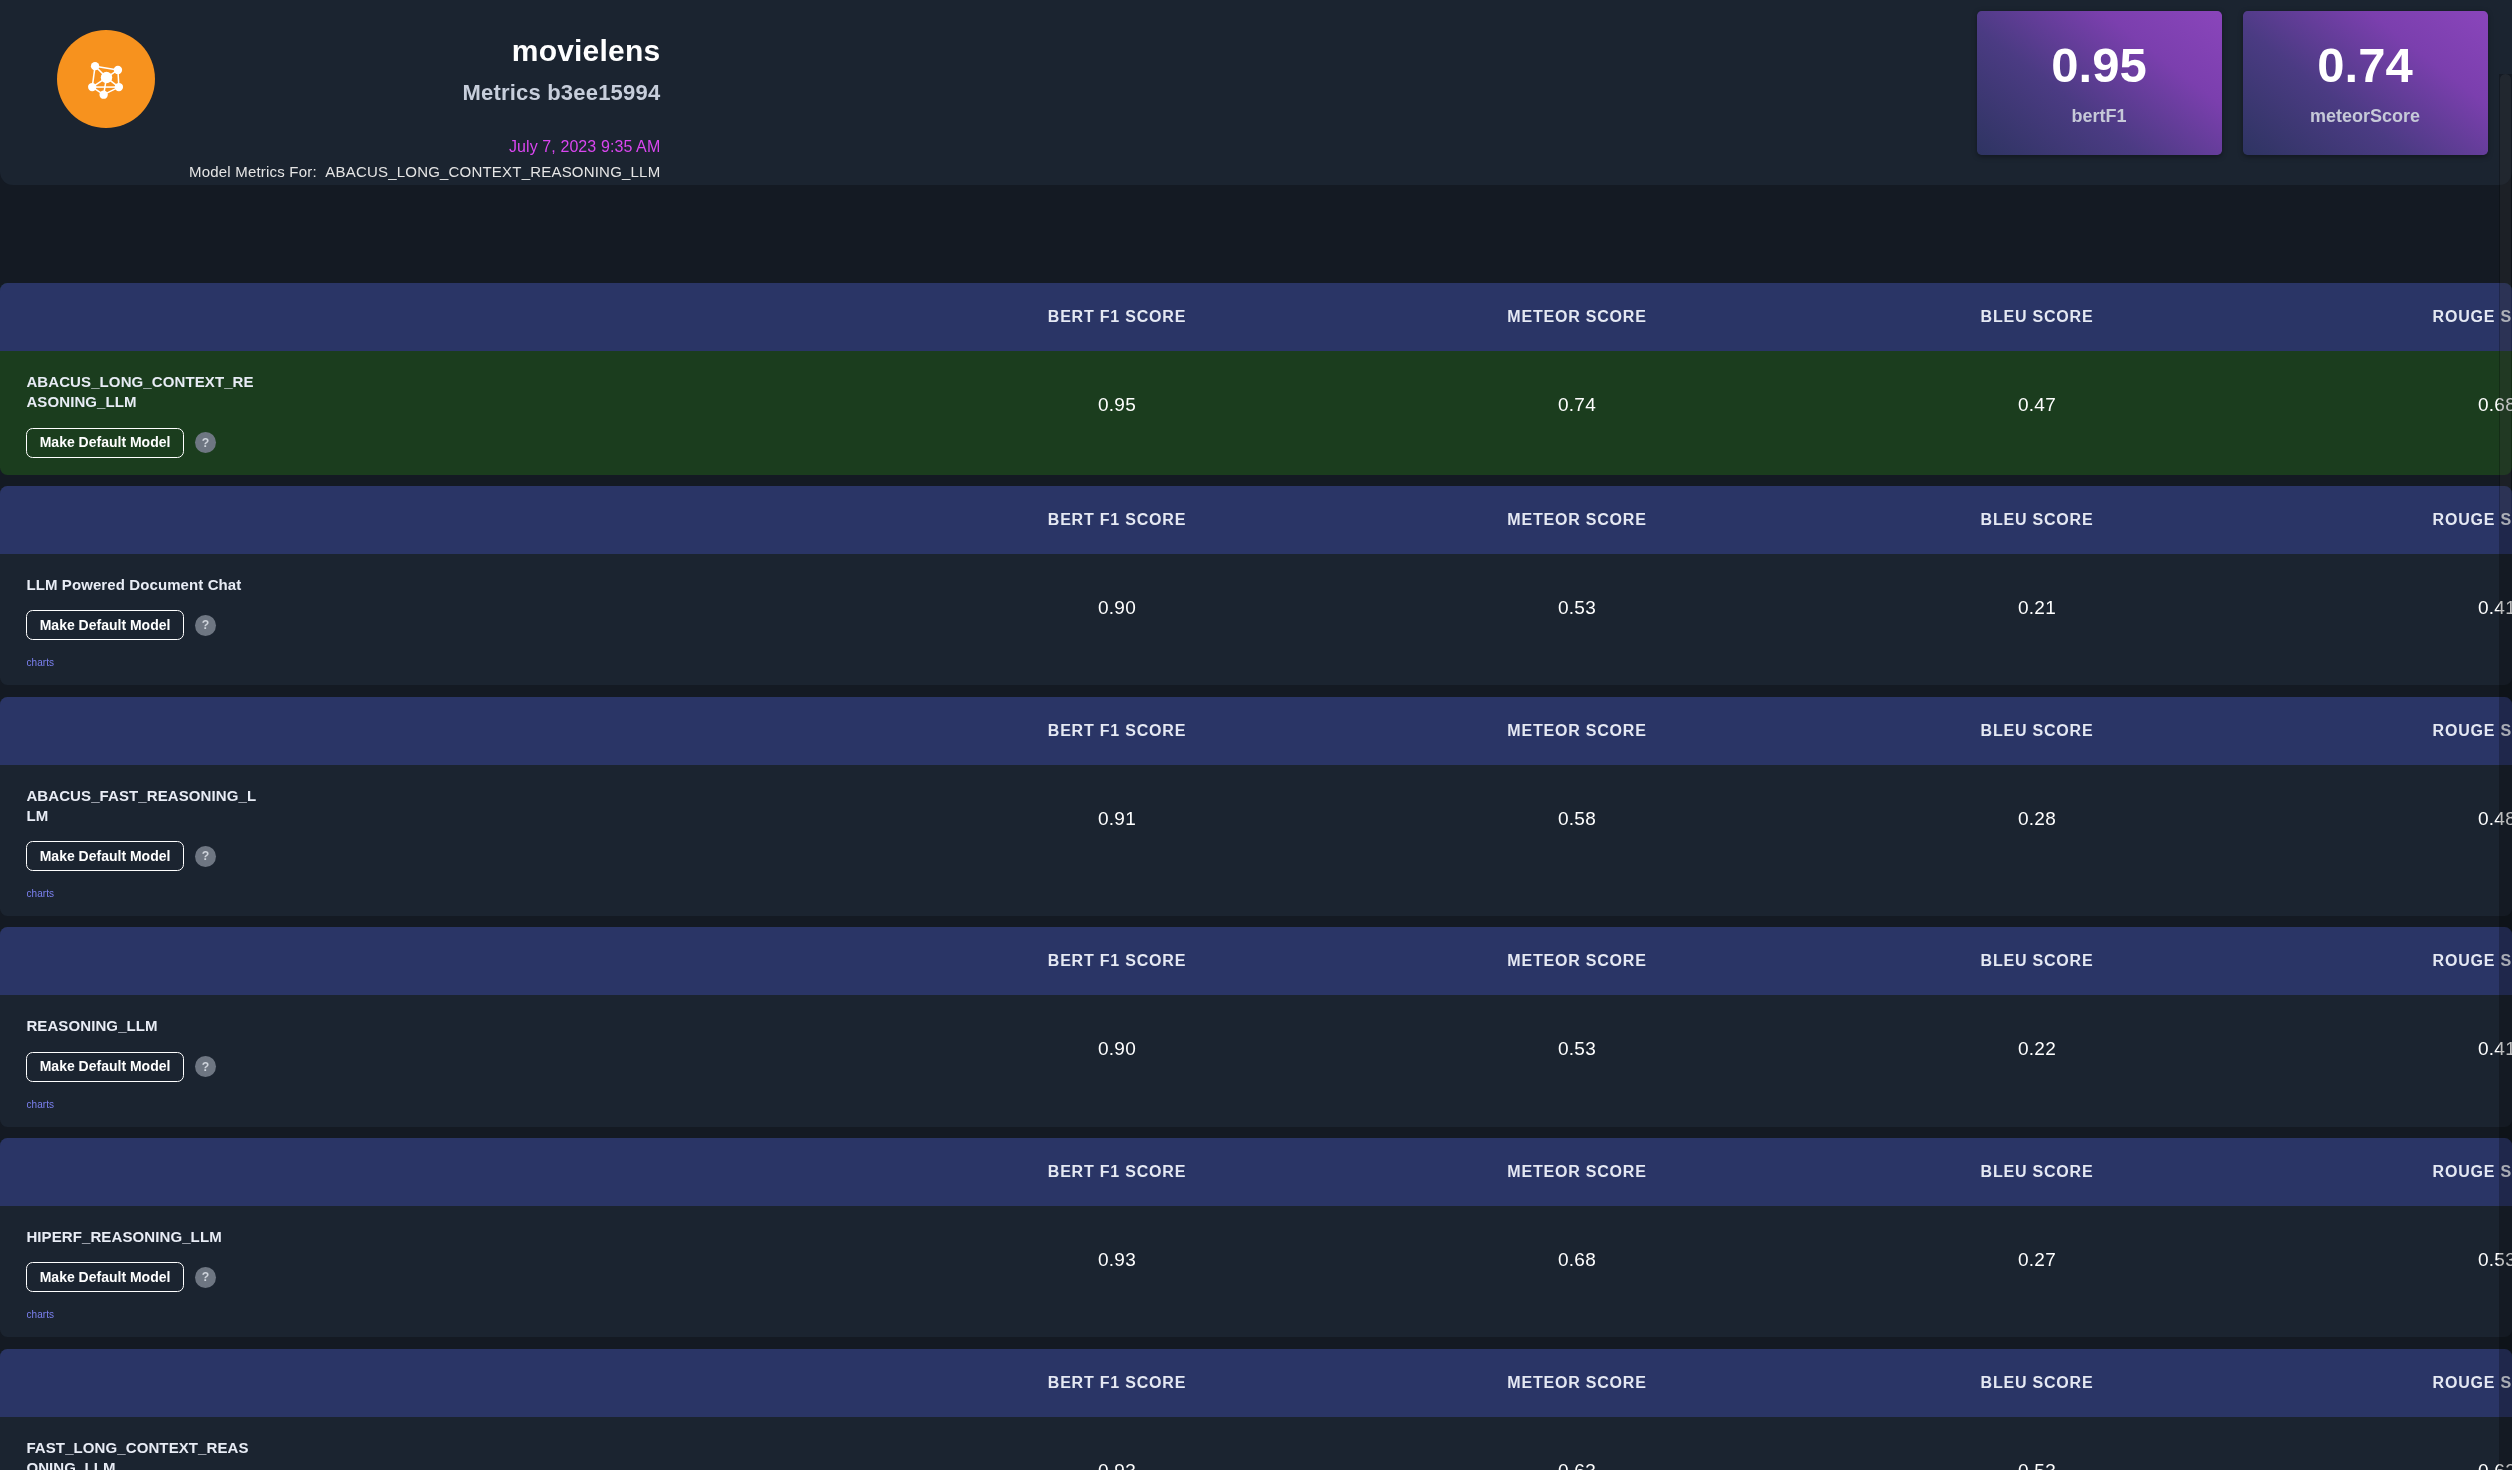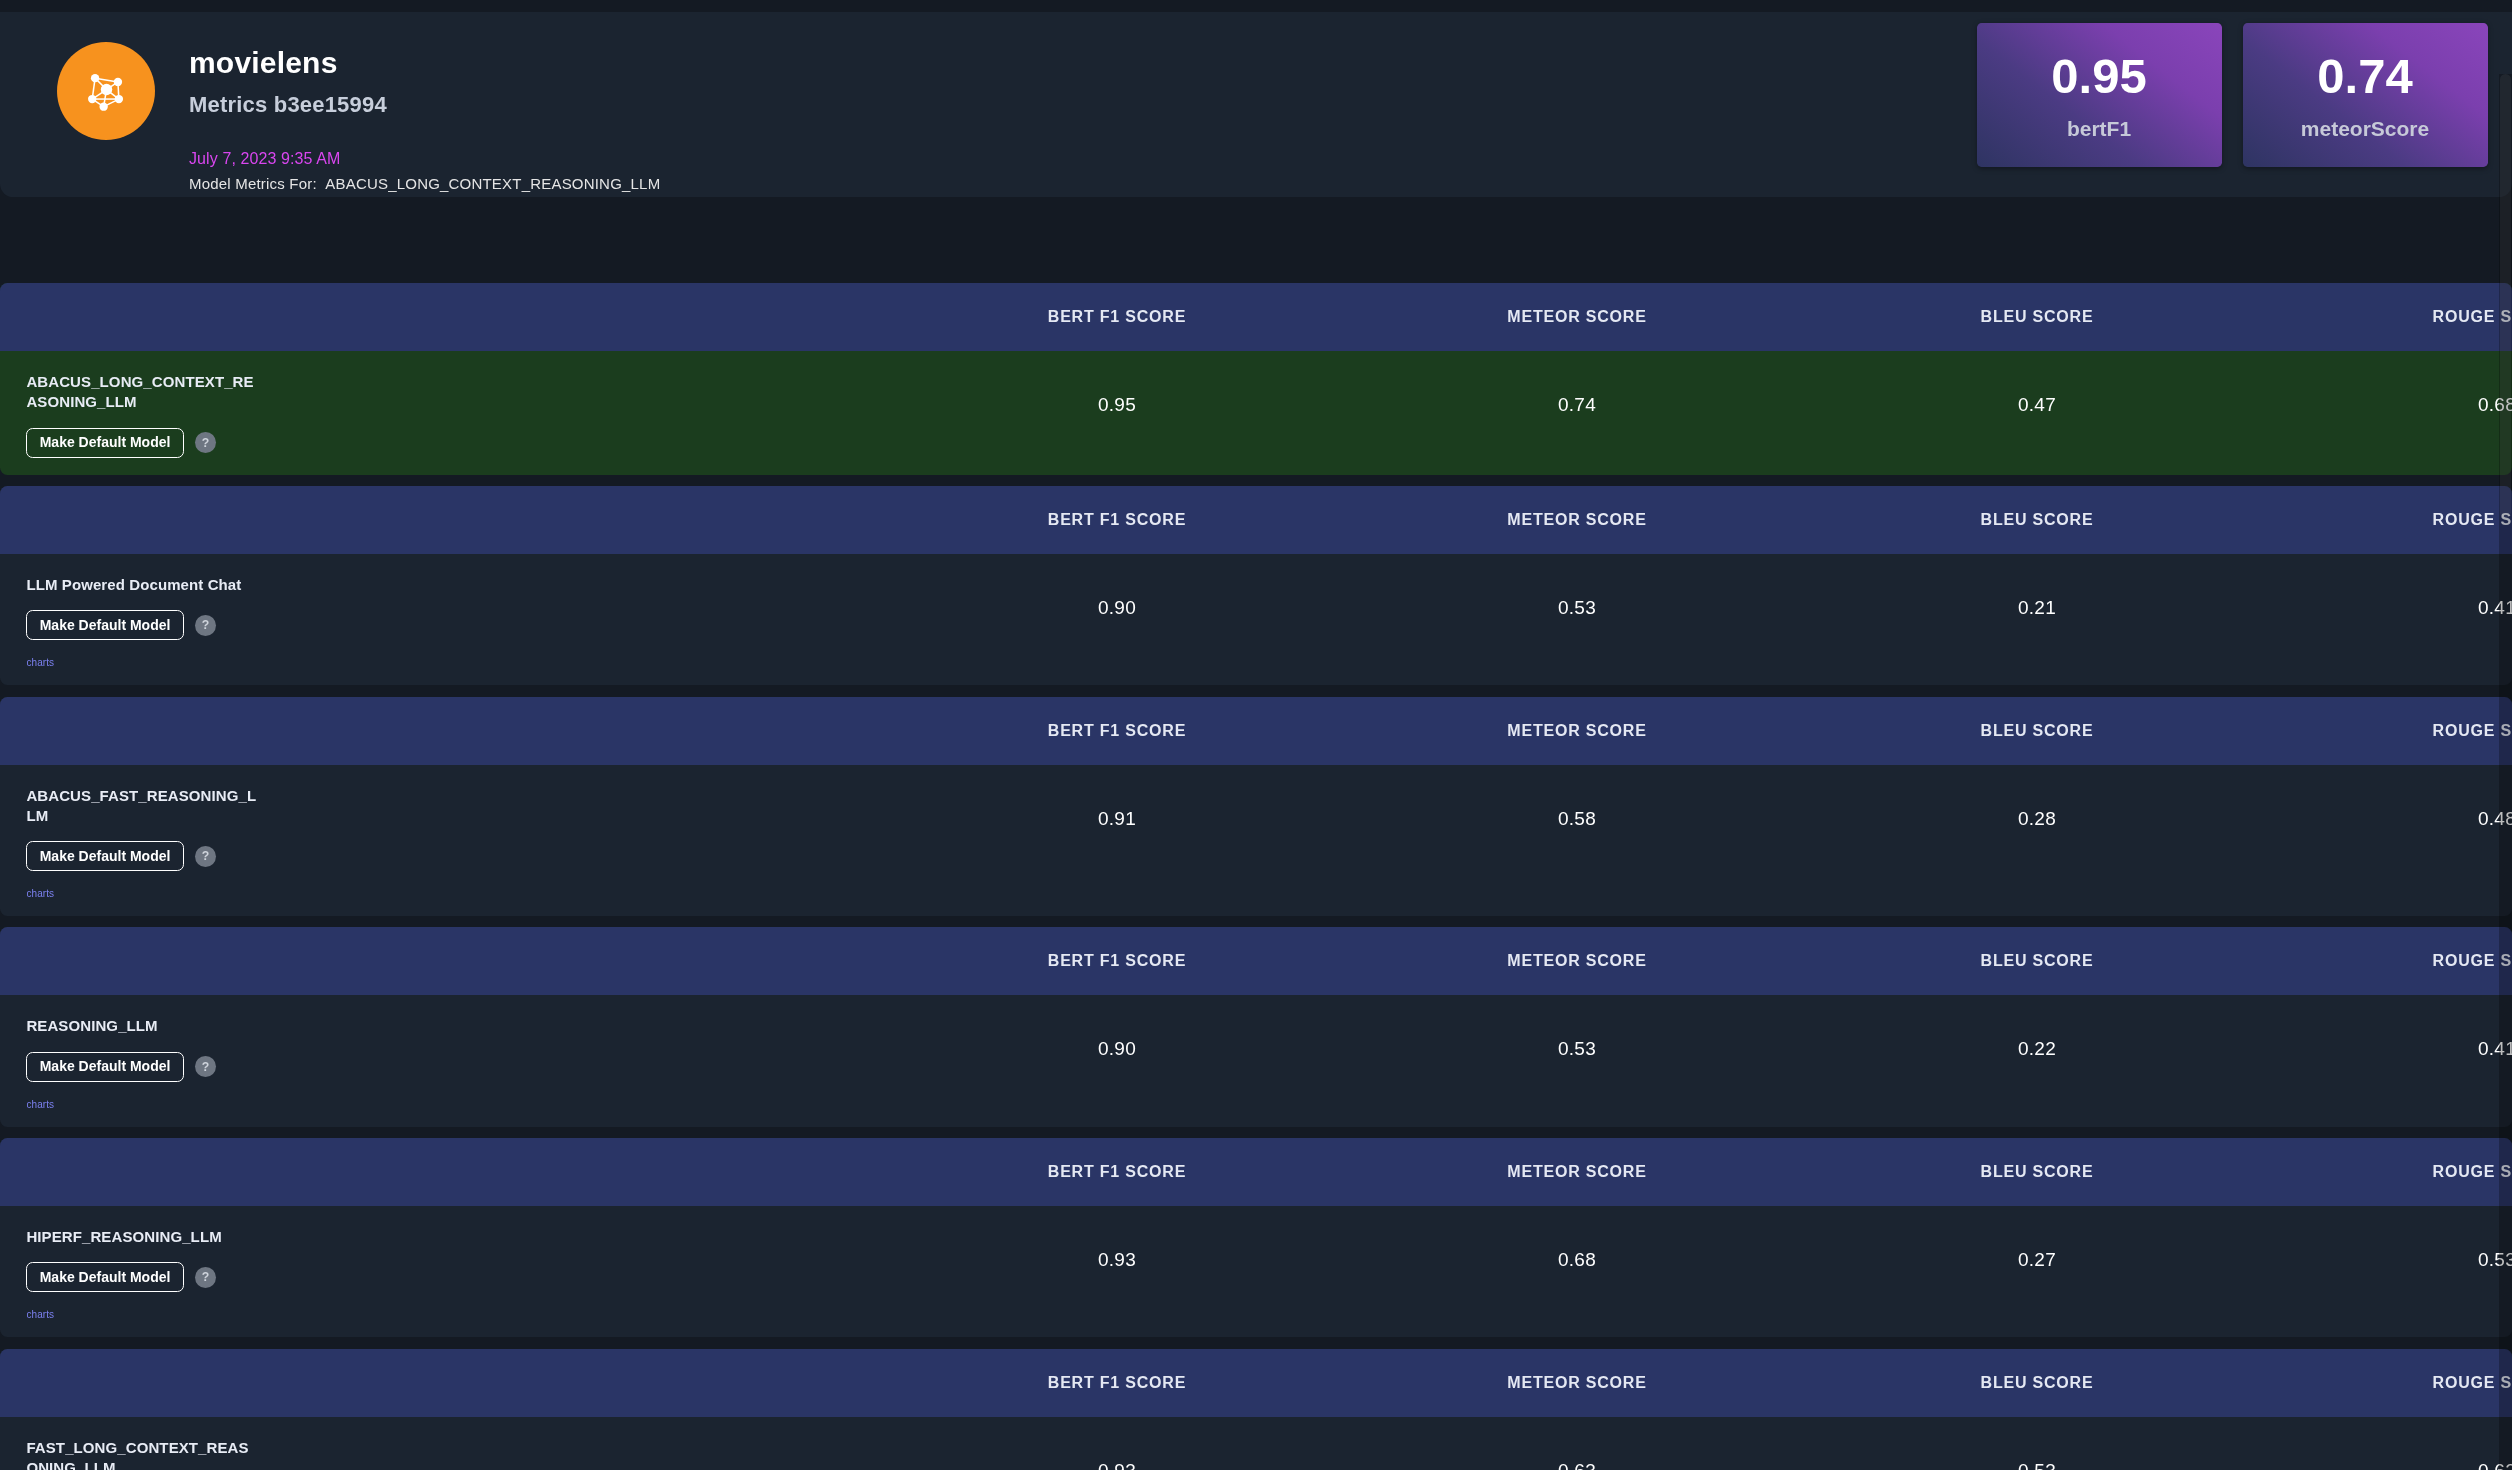--- a/index.html
+++ b/index.html
@@ -16,25 +16,26 @@
     position: relative;
     width: 2512px;
     height: 1470px;
     background: #141a23;
   }
 
   
   .header-card {
     position: absolute;
     left: 0;
-    top: 12px;
+    top: 0;
     width: 2512px;
     height: 185px;
     background: #1b2430;
     border-radius: 0 0 13.2px 13.2px;
+    text-align: right;
   }
 
   .header-inner {
     display: flex;
     align-items: flex-start;
     padding: 28px 0 0 57px;
   }
 
   .logo {
     width: 98px;
@@ -104,21 +105,21 @@
 
   .badge-value {
     font-size: 49px;
     font-weight: bold;
     color: #ffffff;
     line-height: 1;
   }
 
   .badge-label {
     margin-top: 17px;
-    font-size: 21px;
+    font-size: 18px;
     font-weight: bold;
     color: #c6c9d8;
     line-height: 1;
   }
 
   
   .rows-area {
     position: absolute;
     top: 283px;
     left: 0;

